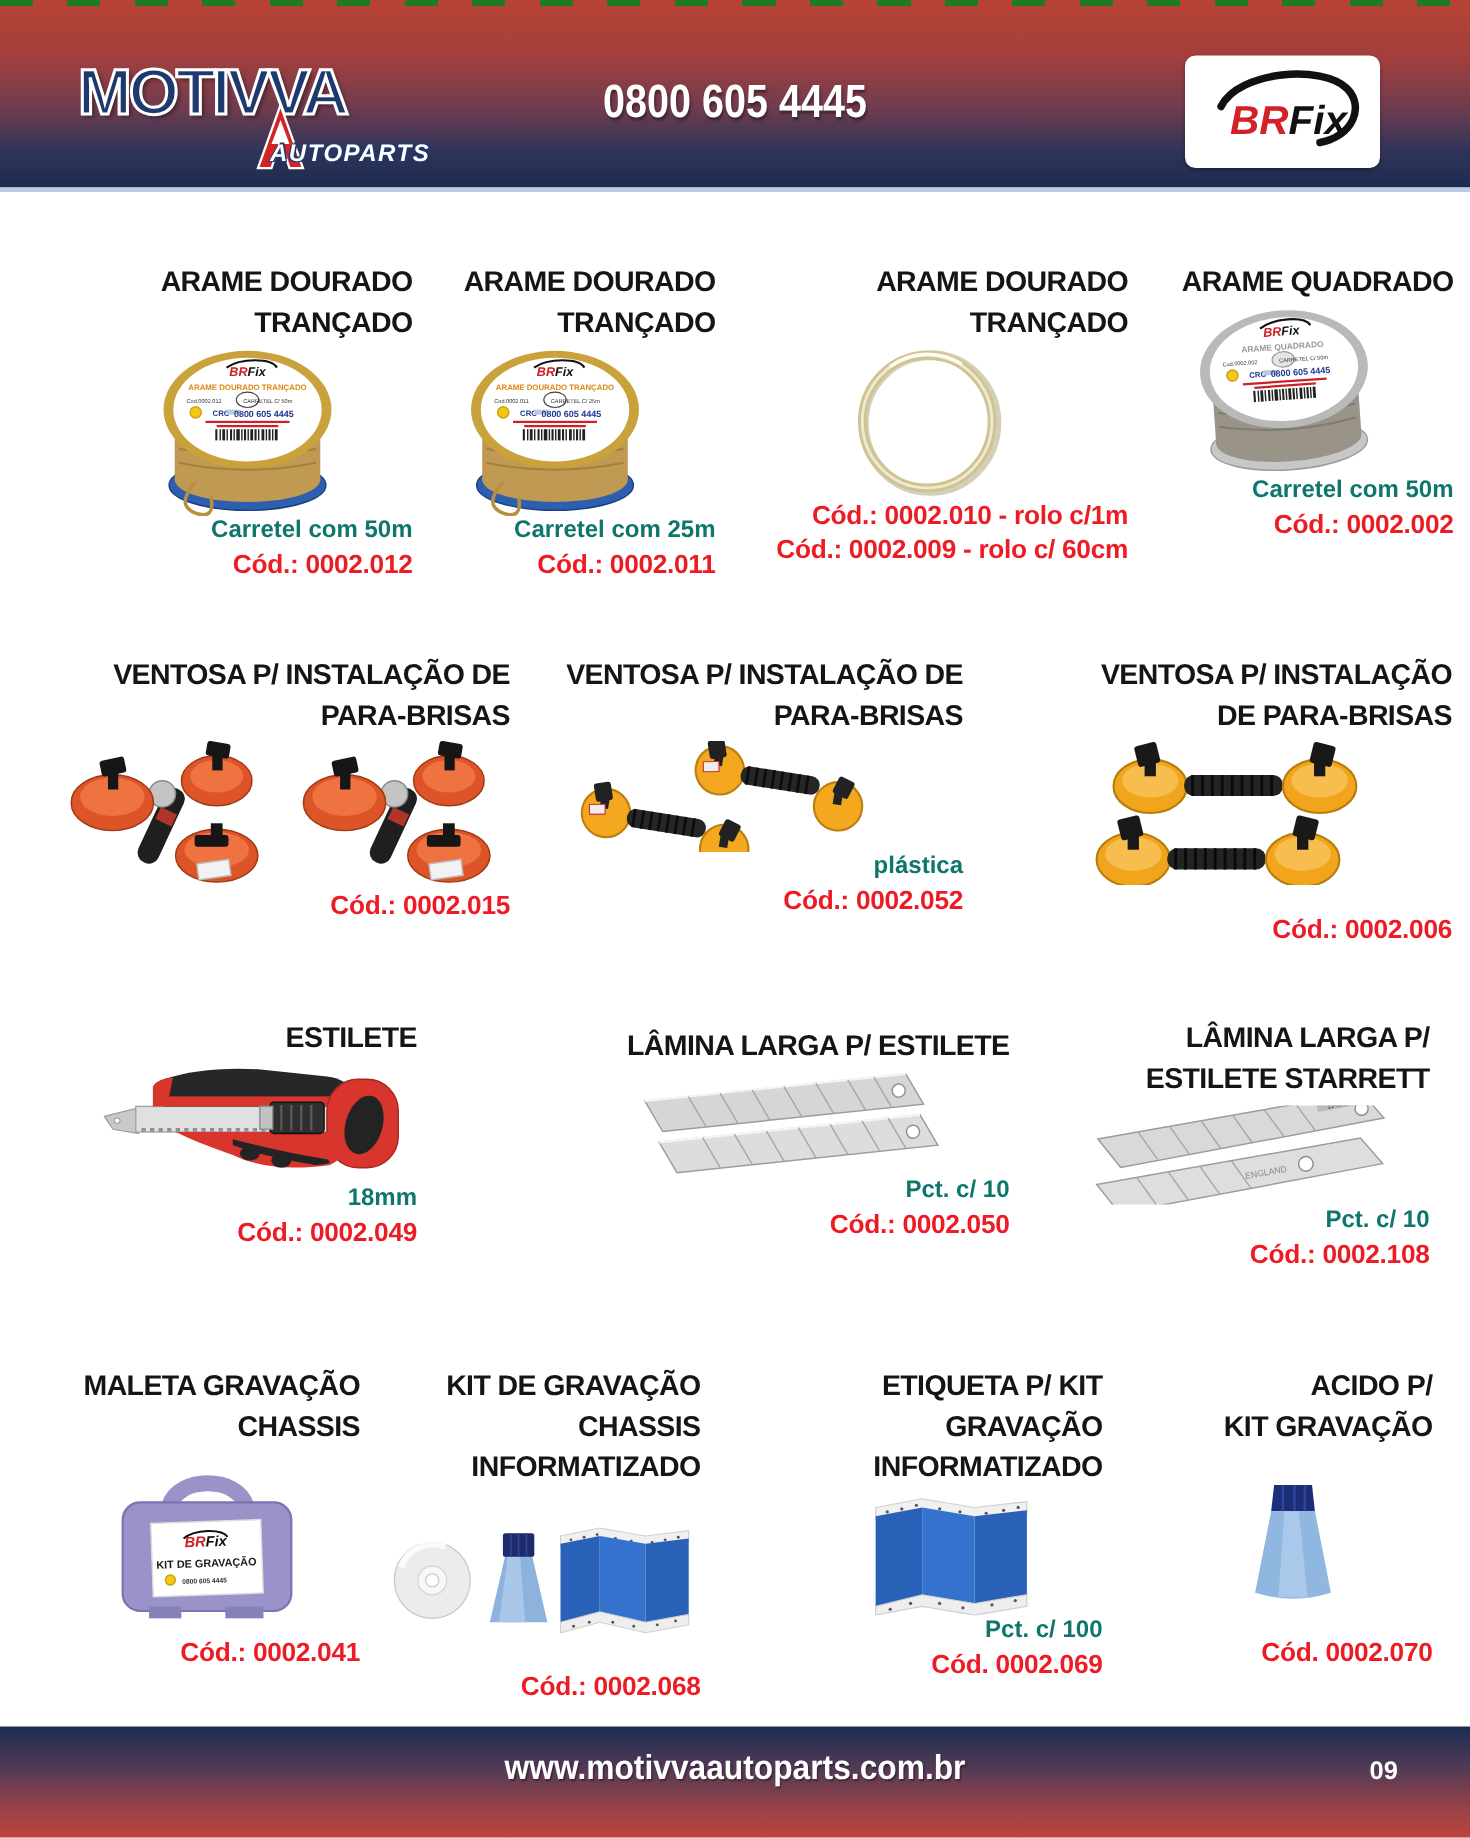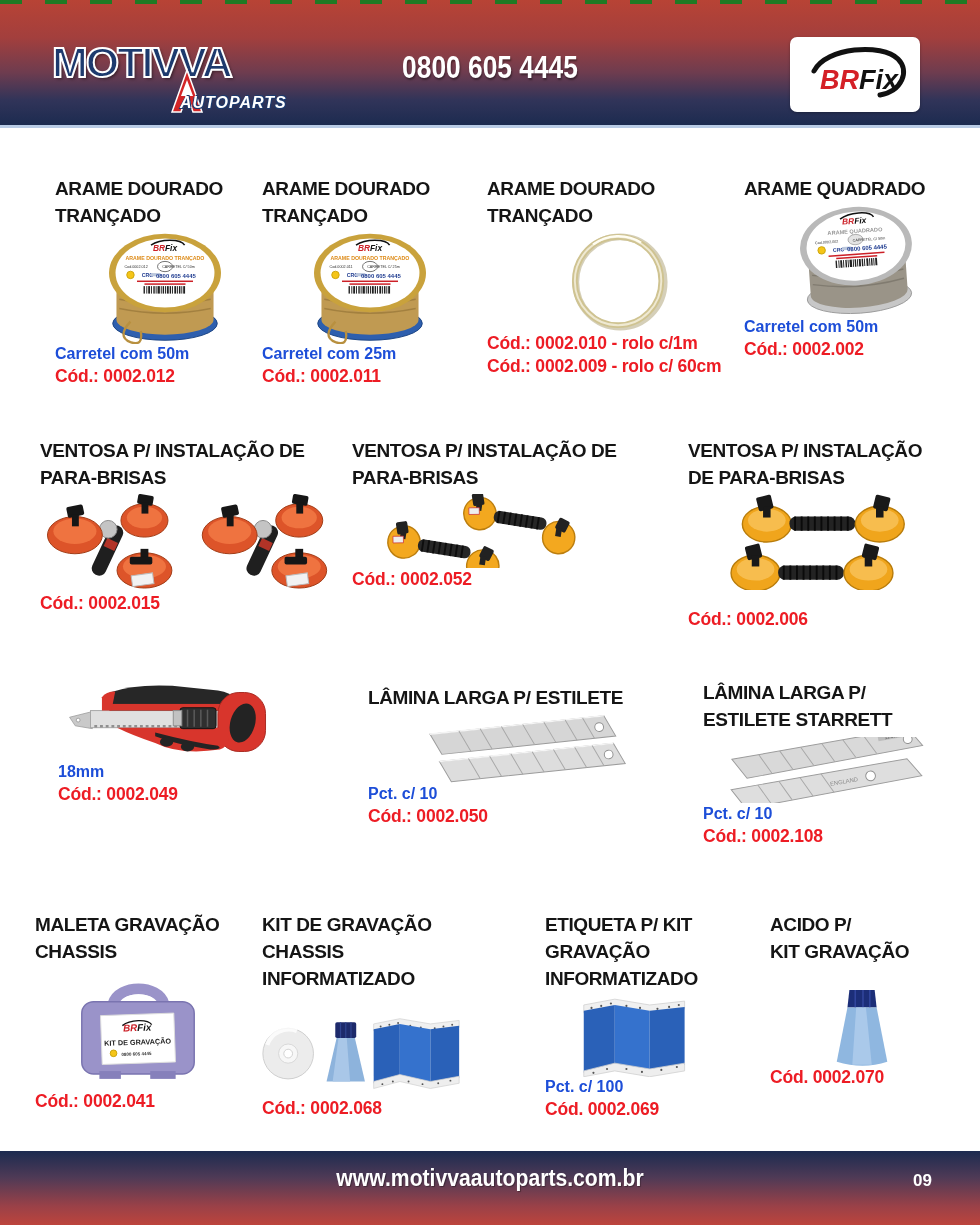--- a/index.html
+++ b/index.html
@@ -15,24 +15,24 @@
   .brand{font-size:43px;font-weight:bold;letter-spacing:-2px;color:#1d3a6e;
     -webkit-text-stroke:2px #ffffff;text-shadow:2px 2px 3px rgba(0,0,0,.45);}
   .brand-a{position:absolute;left:118px;top:30px;}
   .brand-sub{position:absolute;left:128px;top:56px;font-size:16px;font-weight:bold;font-style:italic;
     color:#fff;letter-spacing:1px;text-shadow:1px 1px 0 #1d3a6e,-1px 1px 0 #1d3a6e,1px -1px 0 #1d3a6e;}
   .phone{position:absolute;left:300px;top:50px;width:380px;text-align:center;color:#fff;
     font-size:31px;font-weight:bold;transform:scaleX(.85);text-shadow:1px 2px 2px rgba(0,0,0,.4);}
   .brfix-box{position:absolute;left:790px;top:37px;width:130px;height:75px;background:#fff;
     border-radius:7px;box-shadow:0 1px 3px rgba(0,0,0,.3);display:flex;align-items:center;justify-content:center;}
   
-  .card{position:absolute;text-align:left;}
+  .card{position:absolute;text-align:right;}
   .title{font-weight:bold;font-size:19px;line-height:1.42;color:#151515;letter-spacing:-.4px;white-space:pre-line;}
   .img{display:flex;align-items:center;justify-content:center;margin-top:2px;}
-  .cap{font-weight:bold;font-size:16px;color:#1d4ed8;line-height:1.3;}
+  .cap{font-weight:bold;font-size:16px;color:#0f766e;line-height:1.3;}
   .code{font-weight:bold;font-size:17.5px;color:#ed1c24;line-height:1.32;letter-spacing:-.2px;}
   
   .footer{position:absolute;left:0;top:1151px;width:980px;height:95px;
     background:linear-gradient(180deg,#1c2b50 0%,#4f3a56 28%,#9a4148 58%,#c94538 85%,#d8473a 100%);}
   .website{position:absolute;left:0;top:14px;width:980px;text-align:center;color:#fff;
     font-size:23px;font-weight:bold;transform:scaleX(.92);text-shadow:1px 1px 1px rgba(0,0,0,.35);}
   .pagenum{position:absolute;right:48px;top:20px;color:#fff;font-size:17px;font-weight:bold;}
   svg text{font-family:"Liberation Sans",sans-serif;}
 </style>
 </head>
@@ -258,20 +258,21 @@
         <rect x="13" y="6" width="6" height="9" fill="#222"></rect>
         <rect x="6" y="13" width="11" height="7" fill="#eee" stroke="#c33" stroke-width=".8" transform="rotate(-10 11 16)"></rect>
         <rect x="33" y="12" width="56" height="13" rx="6" fill="#262626"></rect>
         <path d="M38,12 V25 M44,12 V25 M50,12 V25 M56,12 V25 M62,12 V25 M68,12 V25 M74,12 V25 M80,12 V25" stroke="#0d0d0d" stroke-width="2"></path>
         <circle cx="104" cy="30" r="17" fill="#f3a81f" stroke="#bc7e0e" stroke-width="1.5"></circle>
         <rect x="100" y="10" width="12" height="13" rx="2" fill="#222" transform="rotate(18 106 16)"></rect>
         <rect x="100" y="20" width="6" height="9" fill="#222"></rect>
       </g>
     </svg>
   </div>
+  <div class="cap">plástica</div>
   <div class="code">Cód.: 0002.052</div>
 </div>
 
 <div class="card" style="left:688px;top:438px;width:280px">
   <div class="title">VENTOSA P/ INSTALAÇÃO
 DE PARA-BRISAS</div>
   <div class="img" style="height:96px">
     <svg width="220" height="96" viewBox="0 0 230 102">
       <g transform="translate(22,2)">
         <ellipse cx="28" cy="30" rx="26" ry="19" fill="#f0a51c" stroke="#b87c0b" stroke-width="1.5"></ellipse>
@@ -296,20 +297,21 @@
         <ellipse cx="148" cy="26" rx="20" ry="12" fill="#f7bd4e"></ellipse>
         <rect x="142" y="0" width="16" height="15" rx="2" fill="#191919" transform="rotate(14 150 8)"></rect>
         <rect x="144" y="11" width="8" height="12" fill="#191919"></rect>
       </g>
     </svg>
   </div>
   <div class="code" style="margin-top:18px">Cód.: 0002.006</div>
 </div>
 
 <div class="card" style="left:58px;top:680px;width:220px">
+  <div class="title">ESTILETE</div>
   <div class="img" style="height:80px">
     <svg width="205" height="78" viewBox="0 0 212 82">
       <polygon points="2,36 26,30 26,48 8,45" fill="#c9c9c9" stroke="#9b9b9b" stroke-width=".8"></polygon>
       <circle cx="11" cy="39" r="2" fill="#fff" stroke="#888" stroke-width=".7"></circle>
       <rect x="24" y="29" width="150" height="18" fill="#e0e0e0" stroke="#a5a5a5"></rect>
       <line x1="28" y1="45.5" x2="152" y2="45.5" stroke="#909090" stroke-width="2.6" stroke-dasharray="3,3"></line>
       <path d="M44,10 Q70,1 110,3 L158,8 Q172,10 174,17 L174,29 L44,29 Z" fill="#272727"></path>
       <rect x="44" y="22" width="130" height="7" fill="#d8352c"></rect>
       <path d="M36,15 Q40,9 50,9 L46,29 L36,29 Z" fill="#d8352c"></path>
       <rect x="158" y="10" width="50" height="62" rx="22" fill="#d8352c" stroke="#a7271f"></rect>
@@ -424,21 +426,21 @@
       <polygon points="193,30 226,26 226,86 193,92" fill="#2a61b8"></polygon>
       <polygon points="128,90 158,82 193,90 226,84 226,92 193,98 158,90 128,98" fill="#eeeeee" stroke="#cfcfcf" stroke-width=".8"></polygon>
       <circle cx="138" cy="93" r="1.1" fill="#555"></circle>
         <circle cx="150" cy="90" r="1.1" fill="#555"></circle>
         <circle cx="168" cy="90" r="1.1" fill="#555"></circle>
       <circle cx="184" cy="93" r="1.1" fill="#555"></circle>
         <circle cx="202" cy="92" r="1.1" fill="#555"></circle>
         <circle cx="216" cy="89" r="1.1" fill="#555"></circle>
     </svg>
   </div>
-  <div class="code" style="margin-top:6px">Cód.: 0002.068</div>
+  <div class="code" style="margin-top:22px">Cód.: 0002.068</div>
 </div>
 
 <div class="card" style="left:545px;top:912px;width:190px">
   <div class="title">ETIQUETA P/ KIT
 GRAVAÇÃO
 INFORMATIZADO</div>
   <div class="img" style="height:82px;margin-top:2px">
     <svg width="128" height="82" viewBox="0 0 132 84">
       <polygon points="8,10 40,4 76,10 112,6 112,14 76,18 40,12 8,18" fill="#f0f0f0" stroke="#cfcfcf" stroke-width=".8"></polygon>
       <circle cx="16" cy="13" r="1.1" fill="#555"></circle>
@@ -469,19 +471,19 @@
   <div class="title">ACIDO P/
 KIT GRAVAÇÃO</div>
   <div class="img" style="height:88px;margin-top:12px">
     <svg width="70" height="88" viewBox="0 0 72 90">
       <polygon points="22,12 48,12 50,30 20,30" fill="#1c2e78"></polygon>
       <path d="M28,12 V30 M36,12 V30 M43,12 V30" stroke="#31459c" stroke-width="1.6"></path>
       <path d="M20,30 L50,30 L61,86 Q36,94 9,86 Z" fill="#8fb7e0"></path>
       <polygon points="29,30 39,30 45,89 25,89" fill="#aac9ea"></polygon>
     </svg>
   </div>
-  <div class="code" style="">Cód. 0002.070</div>
+  <div class="code" style="margin-top:24px">Cód. 0002.070</div>
 </div>
 
 <div class="footer">
   <div class="website">www.motivvaautoparts.com.br</div>
   <div class="pagenum">09</div>
 </div>
 
 </body></html>

